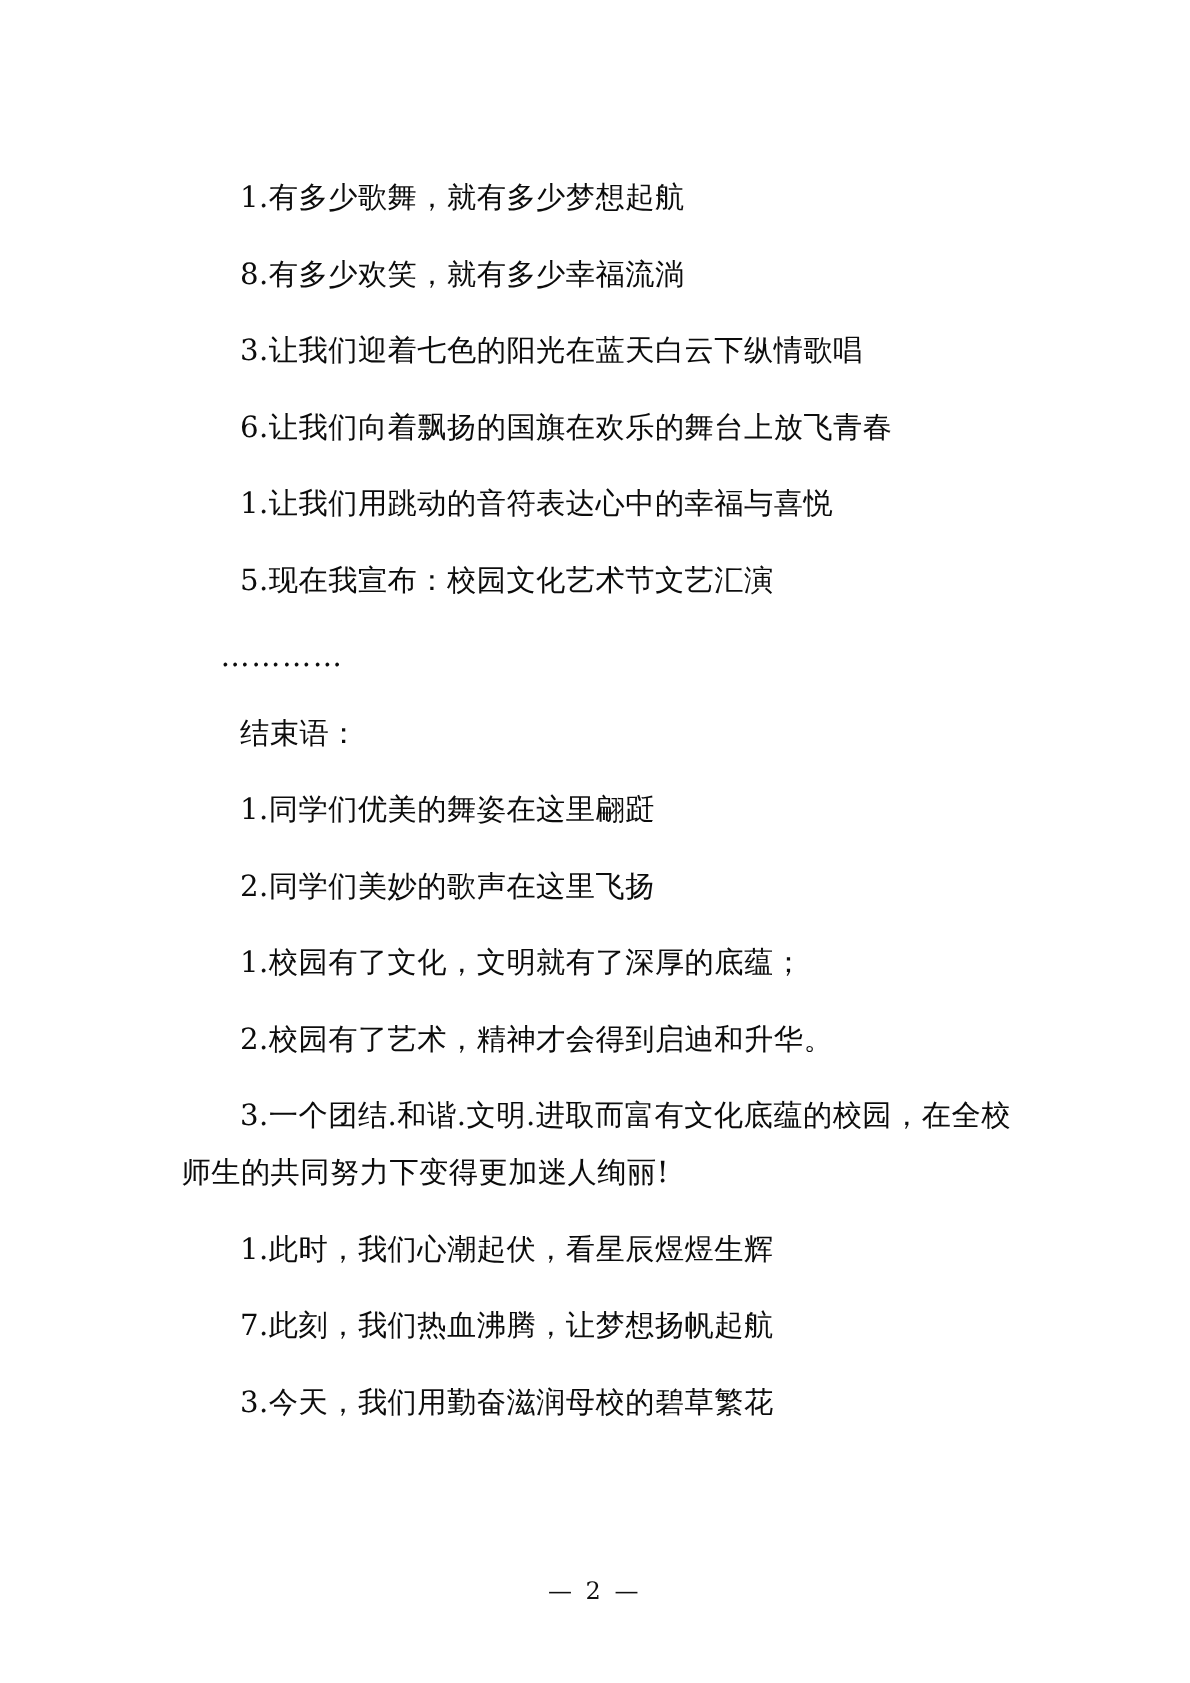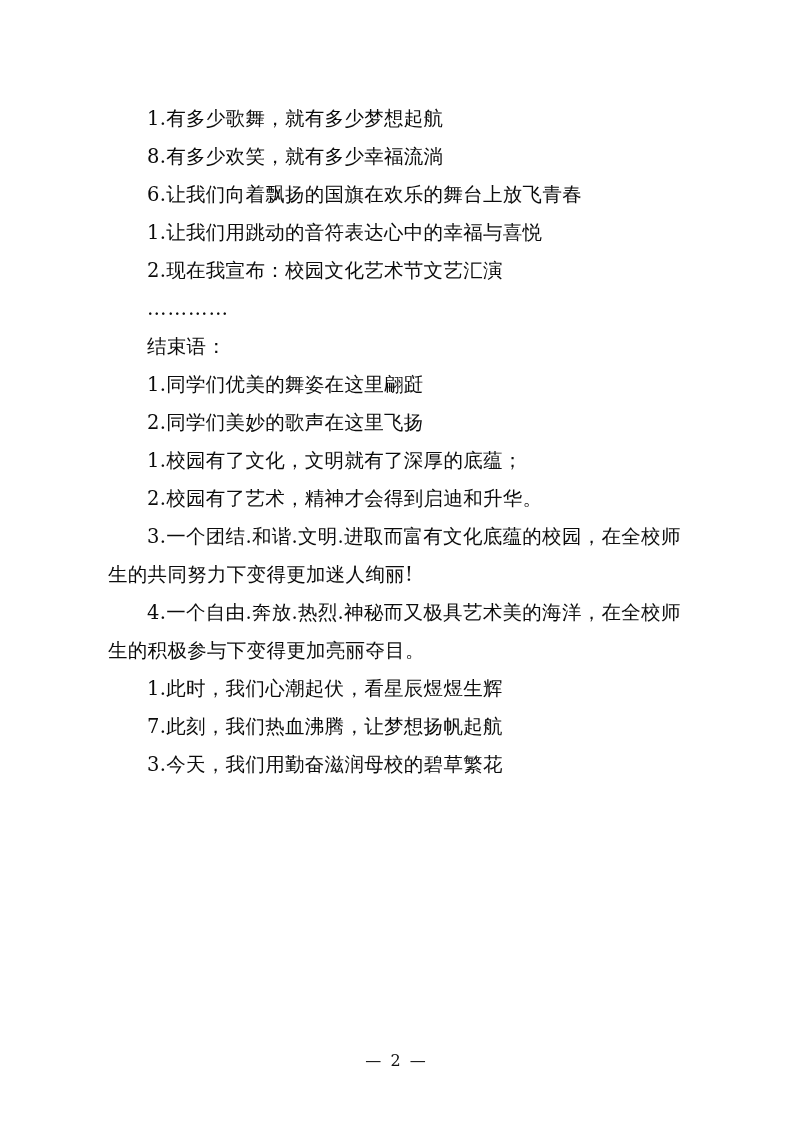--- a/index.html
+++ b/index.html
@@ -21,21 +21,21 @@
     left: 108px;
     top: 100px;
     width: 580px;
     font-family: "DejaVu Serif", "Liberation Serif", serif;
     font-size: 19.5px;
     line-height: 38px;
     color: #0c0c0c;
     letter-spacing: 0.3px;
   }
   .para {
-    margin: 0;
+    margin: 13px;
     text-indent: 2em;
     white-space: normal;
     word-break: break-all;
   }
   .dots {
     margin: 0;
     text-indent: 2em;
     letter-spacing: 1px;
   }
   .footer {
@@ -54,31 +54,31 @@
   }
 </style>
 </head>
 <body>
 
 <div class="page">
 
   <div class="content">
     <p class="para">1.有多少歌舞，就有多少梦想起航</p>
     <p class="para">8.有多少欢笑，就有多少幸福流淌</p>
+    <p class="para">3.让我们迎着七色的阳光在蓝天白云下纵情歌唱</p>
     <p class="para">6.让我们向着飘扬的国旗在欢乐的舞台上放飞青春</p>
     <p class="para">1.让我们用跳动的音符表达心中的幸福与喜悦</p>
-    <p class="para">2.现在我宣布：校园文化艺术节文艺汇演</p>
+    <p class="para">5.现在我宣布：校园文化艺术节文艺汇演</p>
     <p class="dots">…………</p>
     <p class="para">结束语：</p>
     <p class="para">1.同学们优美的舞姿在这里翩跹</p>
     <p class="para">2.同学们美妙的歌声在这里飞扬</p>
     <p class="para">1.校园有了文化，文明就有了深厚的底蕴；</p>
     <p class="para">2.校园有了艺术，精神才会得到启迪和升华。</p>
     <p class="para">3.一个团结.和谐.文明.进取而富有文化底蕴的校园，在全校师生的共同努力下变得更加迷人绚丽!</p>
-    <p class="para">4.一个自由.奔放.热烈.神秘而又极具艺术美的海洋，在全校师生的积极参与下变得更加亮丽夺目。</p>
     <p class="para">1.此时，我们心潮起伏，看星辰煜煜生辉</p>
     <p class="para">7.此刻，我们热血沸腾，让梦想扬帆起航</p>
     <p class="para">3.今天，我们用勤奋滋润母校的碧草繁花</p>
   </div>
 
   <div class="footer">
     <span class="pagenum">— 2 —</span>
   </div>
 
 </div>

